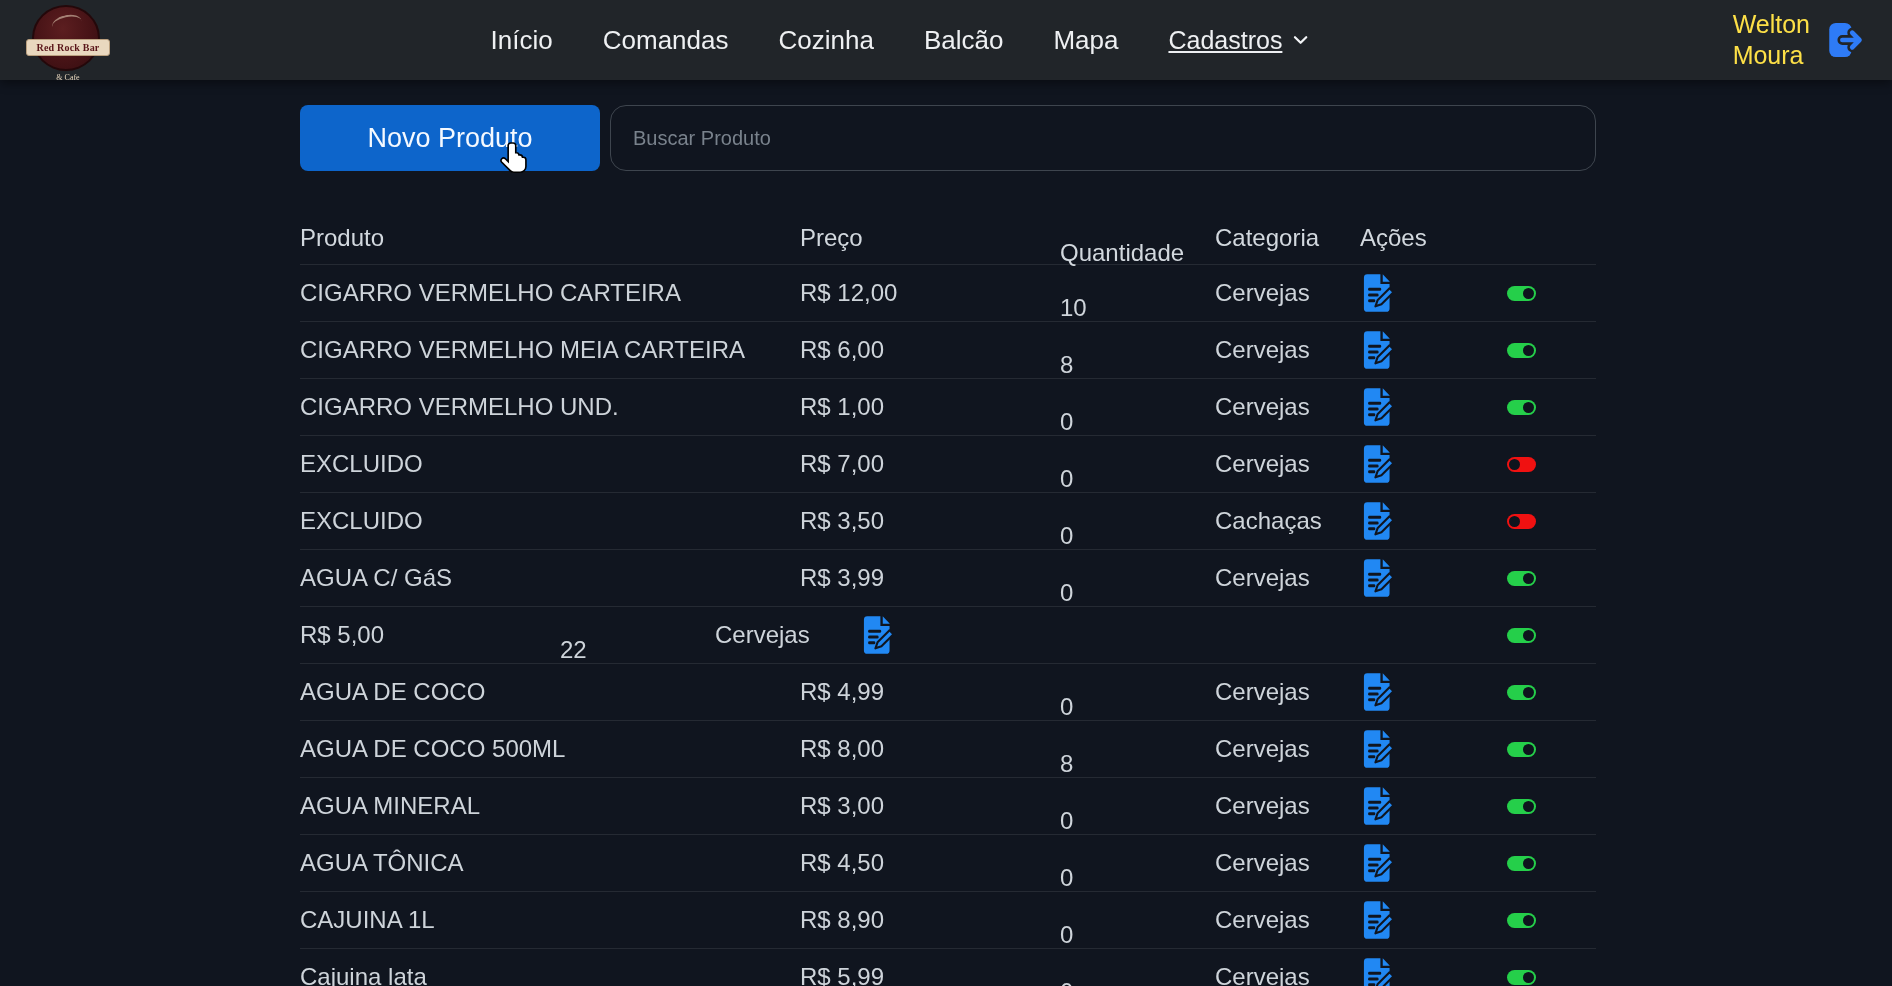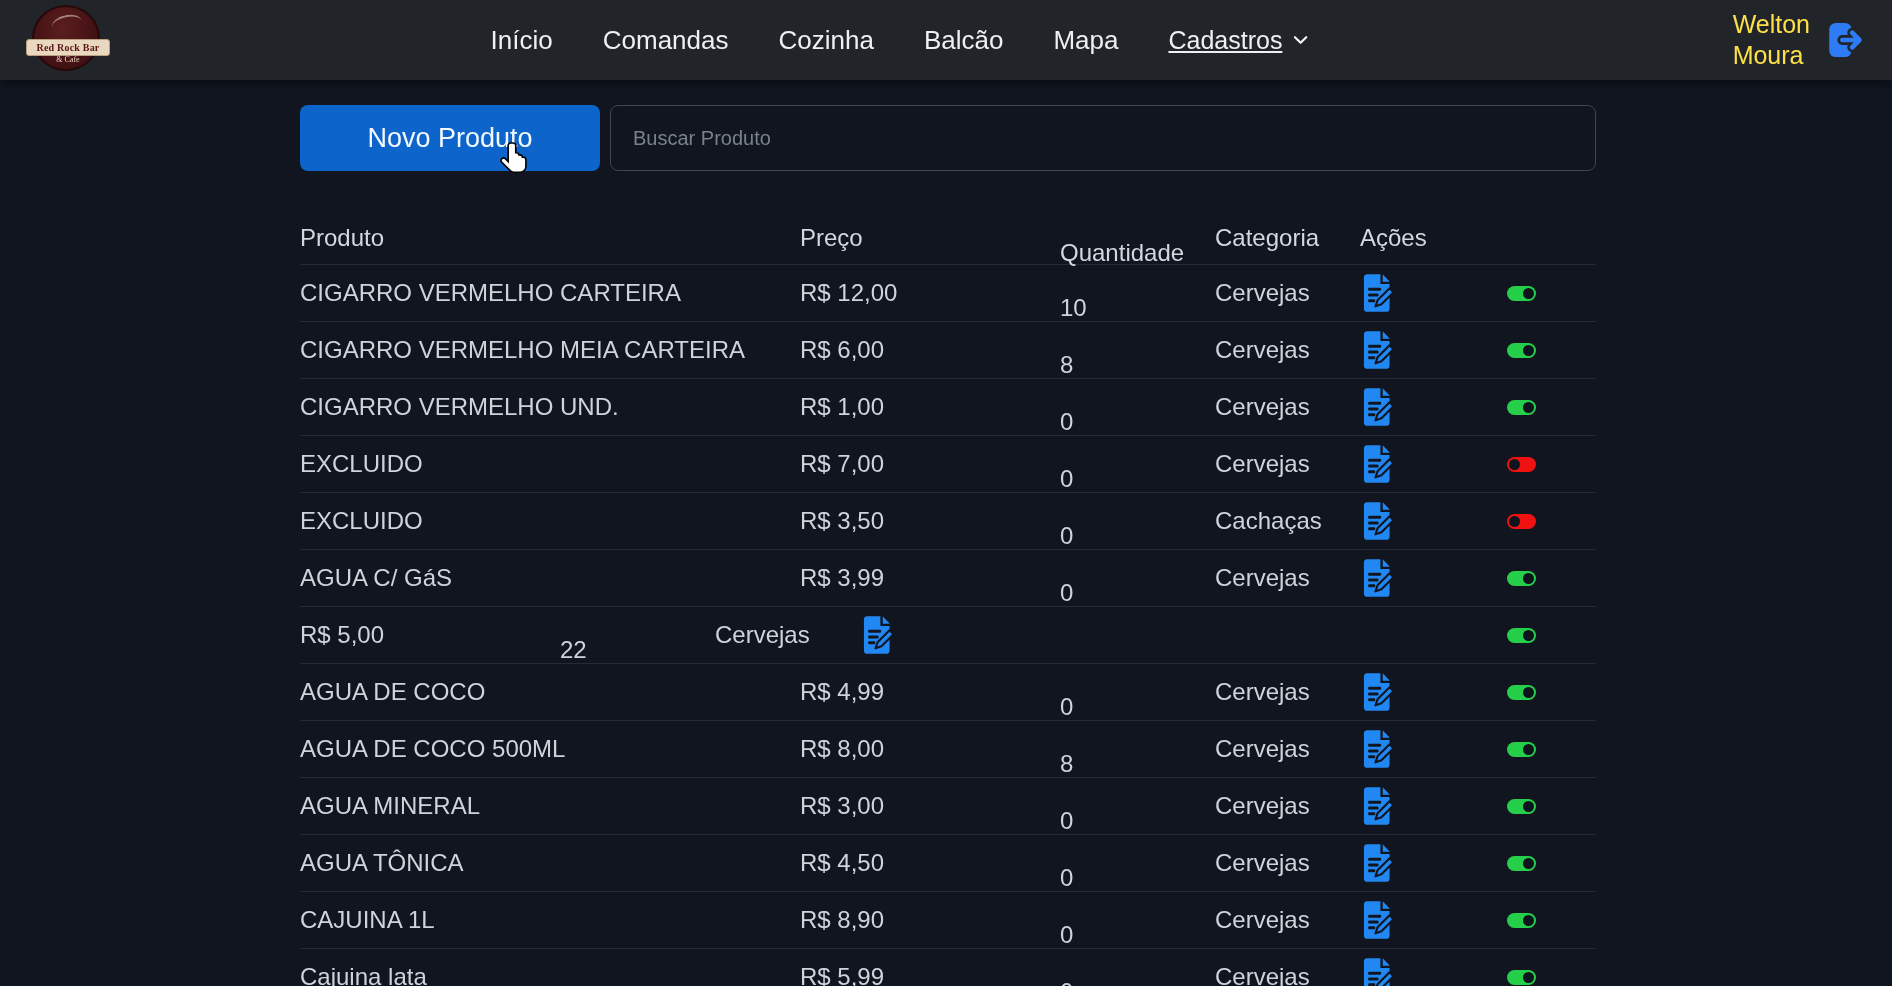--- a/index.html
+++ b/index.html
@@ -37,21 +37,21 @@
   }
   .brand .banner{
     position:absolute;left:0;top:36px;width:84px;height:17px;
     background:#e9d8bf;border:1px solid #b99f7e;border-radius:3px;
     display:flex;align-items:center;justify-content:center;
     font-family:"Liberation Serif", serif;
     font-size:10px;font-weight:bold;color:#5a161a;letter-spacing:.2px;
     white-space:nowrap;overflow:hidden;
   }
   .brand .tagline{
-    position:absolute;left:0;top:52px;width:84px;text-align:center;
+    position:absolute;left:0;top:70px;width:84px;text-align:center;
     font-family:"Liberation Serif", serif;
     font-size:8px;color:#e9d8bf;
   }
   .brand .steam{
     position:absolute;left:26px;top:12px;width:30px;height:18px;
     border-top:2px solid #e9d8bf;border-radius:50%;opacity:.55;transform:rotate(-12deg);
   }
 
   .nav-center{
     position:absolute;left:calc(50% - 46px);top:0;height:80px;
@@ -77,21 +77,21 @@
   }
   .toolbar{display:flex;gap:10px;align-items:center;}
   .btn-new{
     width:300px;height:66px;border:none;border-radius:8px;
     background:var(--accent-blue);color:#f4f9ff;
     font-family:"Liberation Sans", sans-serif;
     font-size:27px;cursor:pointer;
   }
   .search{
     flex:1;height:66px;background:transparent;
-    border:1px solid #3e454e;border-radius:8px;
+    border:1px solid #3e454e;border-radius:16px;
     padding:0 22px;color:#cfd4da;font-size:20px;
     font-family:"Liberation Sans", sans-serif;outline:none;
   }
   .search::placeholder{color:#79828c;}
 
   
   .table{margin-top:40px;}
   .trow{display:flex;align-items:center;}
   .thead{
     height:54px;font-size:24px;color:#d2d8de;

